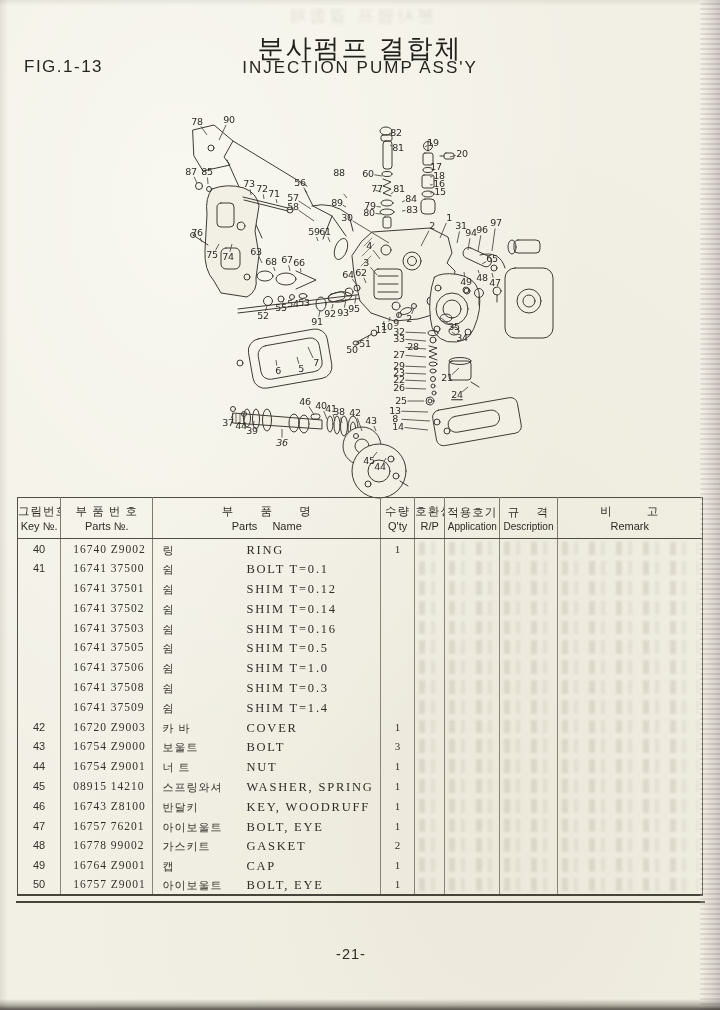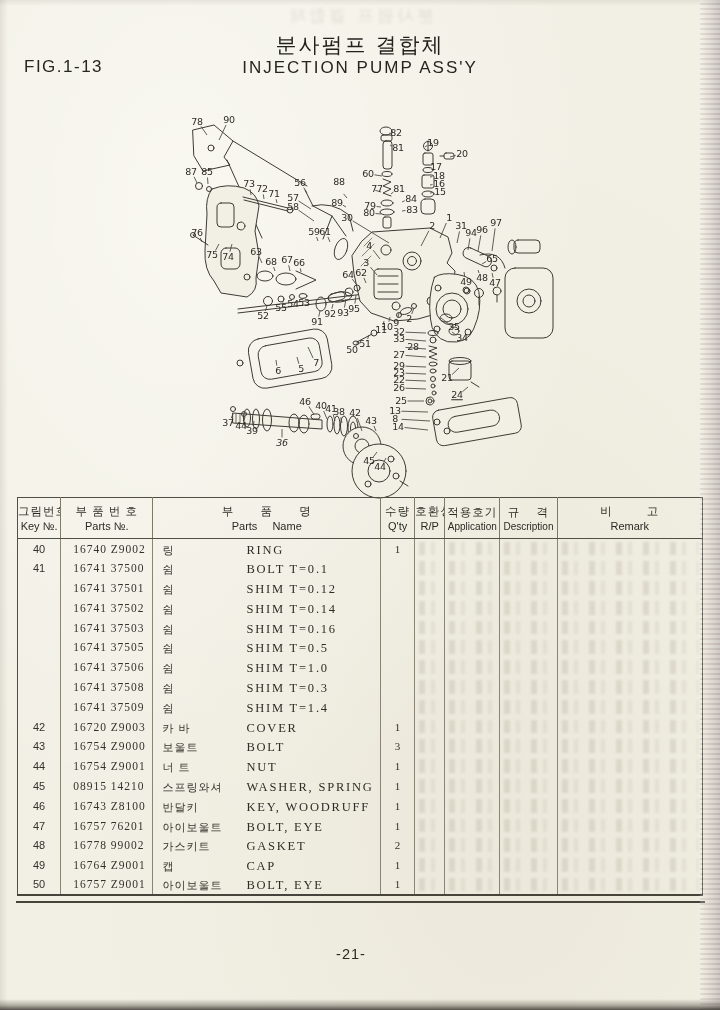--- a/index.html
+++ b/index.html
@@ -21,21 +21,21 @@
   .edge-left{position:absolute;top:0;left:0;width:8px;height:100%;
     background:linear-gradient(to right, rgba(110,102,90,.14), rgba(0,0,0,0));}
   .edge-top{position:absolute;top:0;left:0;width:100%;height:6px;
     background:linear-gradient(to bottom, rgba(110,102,90,.12), rgba(0,0,0,0));}
   
   .ghost-title{position:absolute;top:4px;left:0;right:0;text-align:center;
     transform:scaleX(-1);filter:blur(1.4px);opacity:.14;font-size:17px;
     letter-spacing:3px;color:#6b6452;}
   .fig-label{position:absolute;top:57px;left:24px;font-size:17px;letter-spacing:1.5px;color:#26251f;}
   .title-ko{position:absolute;top:31px;left:0;right:0;text-align:center;
-    font-size:21px;letter-spacing:2px;color:#22211c;font-weight:500;}
+    font-size:26px;letter-spacing:2px;color:#22211c;font-weight:500;}
   .title-en{position:absolute;top:58px;left:0;right:0;text-align:center;
     font-size:17px;letter-spacing:2px;color:#26251f;}
   
   svg.art{position:absolute;top:0;left:0;pointer-events:none;}
   .art *{vector-effect:non-scaling-stroke;}
   .callouts{position:absolute;top:0;left:0;width:720px;height:1010px;pointer-events:none;}
   .callout{position:absolute;transform:translate(-50%,-50%);
     font-size:9.5px;line-height:1;color:#2d2b25;letter-spacing:-.3px;
     font-family:"DejaVu Sans", sans-serif;}
   
@@ -353,21 +353,21 @@
       <span class="callout" style="left: 191px; top: 172px;">87</span>
       <span class="callout" style="left: 207px; top: 172px;">85</span>
       <span class="callout" style="left: 249px; top: 184px;">73</span>
       <span class="callout" style="left: 262px; top: 189px;">72</span>
       <span class="callout" style="left: 274px; top: 194px;">71</span>
       <span class="callout" style="left: 300px; top: 183px;">56</span>
       <span class="callout" style="left: 293px; top: 198px;">57</span>
       <span class="callout" style="left: 293px; top: 207px;">58</span>
       <span class="callout" style="left: 314px; top: 232px;">59</span>
       <span class="callout" style="left: 325px; top: 232px;">61</span>
-      <span class="callout" style="left: 339px; top: 182px; text-align: right;">88</span>
+      <span class="callout" style="left: 339px; top: 173px; text-align: right;">88</span>
       <span class="callout" style="left: 337px; top: 203px;">89</span>
       <span class="callout" style="left: 368px; top: 174px;">60</span>
       <span class="callout" style="left: 377px; top: 189px;">77</span>
       <span class="callout" style="left: 396px; top: 133px;">82</span>
       <span class="callout" style="left: 398px; top: 148px;">81</span>
       <span class="callout" style="left: 399px; top: 189px;">81</span>
       <span class="callout" style="left: 411px; top: 199px;">84</span>
       <span class="callout" style="left: 412px; top: 210px;">83</span>
       <span class="callout" style="left: 370px; top: 206px;">79</span>
       <span class="callout" style="left: 369px; top: 213px;">80</span>

